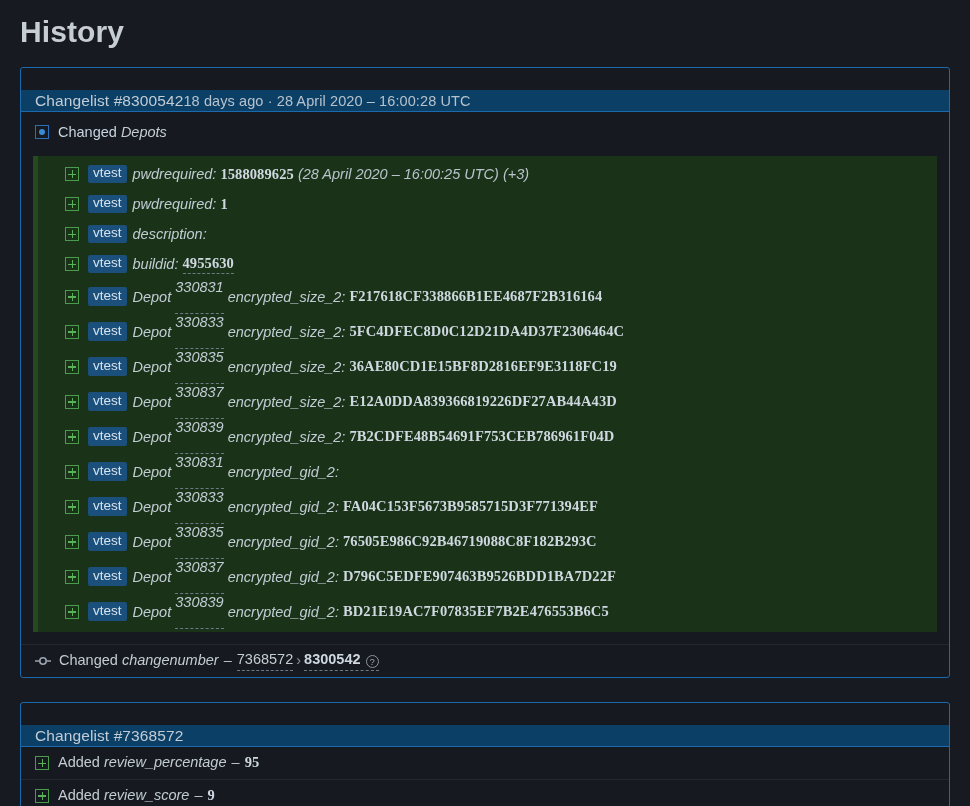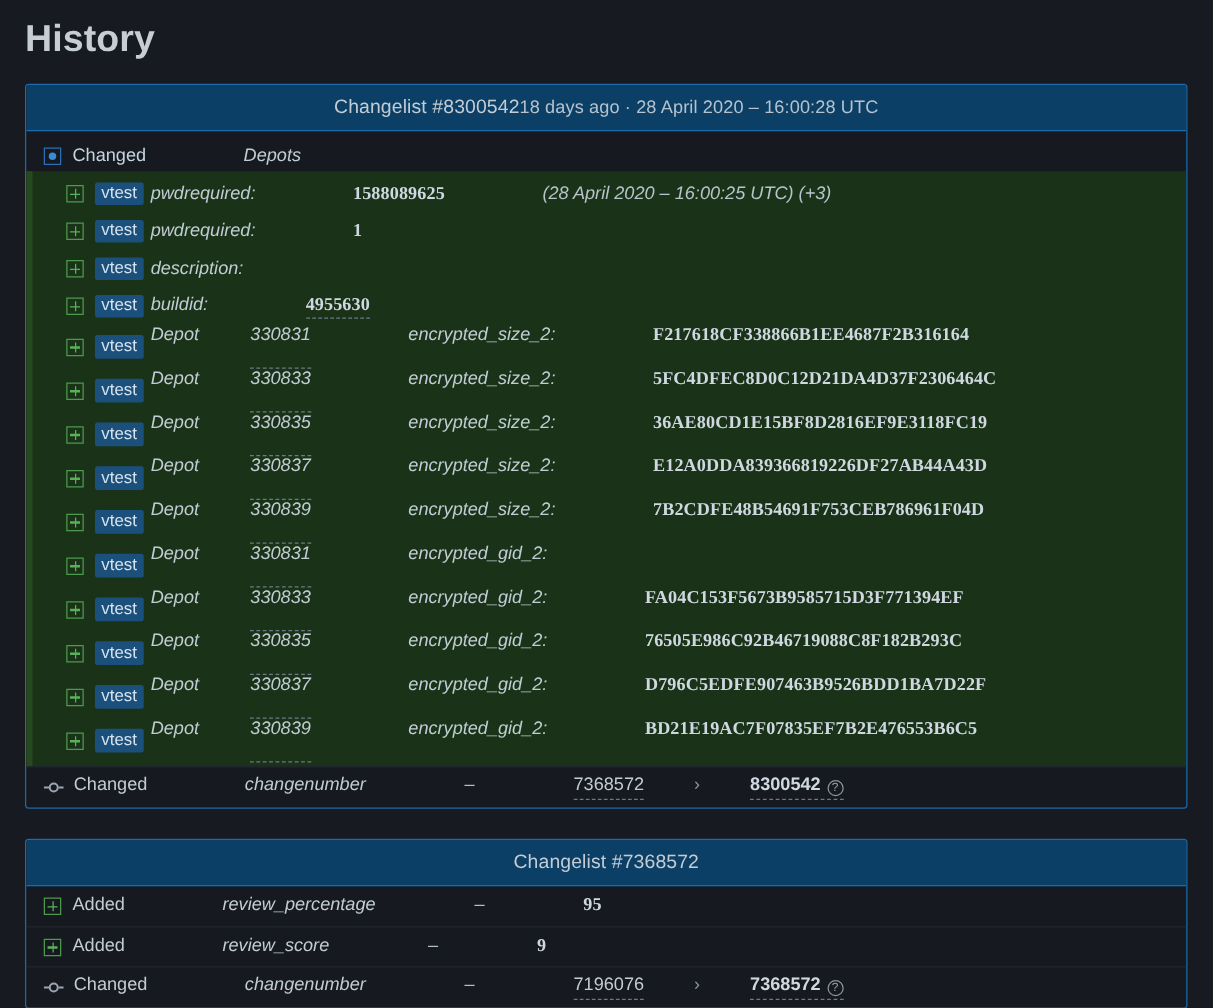--- a/index.html
+++ b/index.html
@@ -31,25 +31,26 @@
   .card {
     margin: 0 20px 24px 20px;
     border: 1px solid #1a6aad;
     border-radius: 3px;
     background: #16191f;
     overflow: hidden;
   }
   .card-header {
     background: #0b3f66;
     padding: 0 14px;
-    height: 37px;
+    height: 22px;
     display: flex;
     align-items: center;
-    justify-content: center;
+    justify-content: flex-start;
     border-bottom: 1px solid #1a6aad;
+    margin-top: 22px;
   }
   .card-header .cl-title {
     font-size: 15.5px;
     color: #c3ccd4;
     letter-spacing: .1px;
   }
   .card-header .cl-date {
     font-size: 14.5px;
     color: #b6c2cc;
     letter-spacing: .1px;
@@ -61,21 +62,21 @@
     display: flex;
     align-items: center;
     padding: 0 14px;
     min-height: 31px;
     font-size: 14.5px;
     color: #c3ccd4;
     line-height: 1.2;
     white-space: nowrap;
   }
   .row + .row { border-top: 1px solid #23272f; }
-  .row-text { display: inline-flex; align-items: flex-start; flex-wrap: nowrap; gap: 37px; }
+  .row-text { display: inline-flex; align-items: center; flex-wrap: nowrap; }
 
   
   .ico {
     flex: 0 0 auto;
     width: 14px; height: 14px;
     margin-right: 9px;
     display: inline-block;
     position: relative;
   }
   .ico-added {
@@ -102,21 +103,21 @@
   }
 
   .ico-commit { width: 16px; height: 14px; margin-right: 8px; }
   .ico-commit svg { display: block; }
 
   
   .depot-block {
     background: #1a3318;
     border-left: 5px solid #27491f;
     padding: 3px 0 3px 0;
-    margin: 0;
+    margin: 12px;
   }
   .depot-row {
     display: flex;
     align-items: center;
     padding: 0 0 0 27px;
     min-height: 30px;
     font-size: 14.5px;
     white-space: nowrap;
   }
   .badge {

